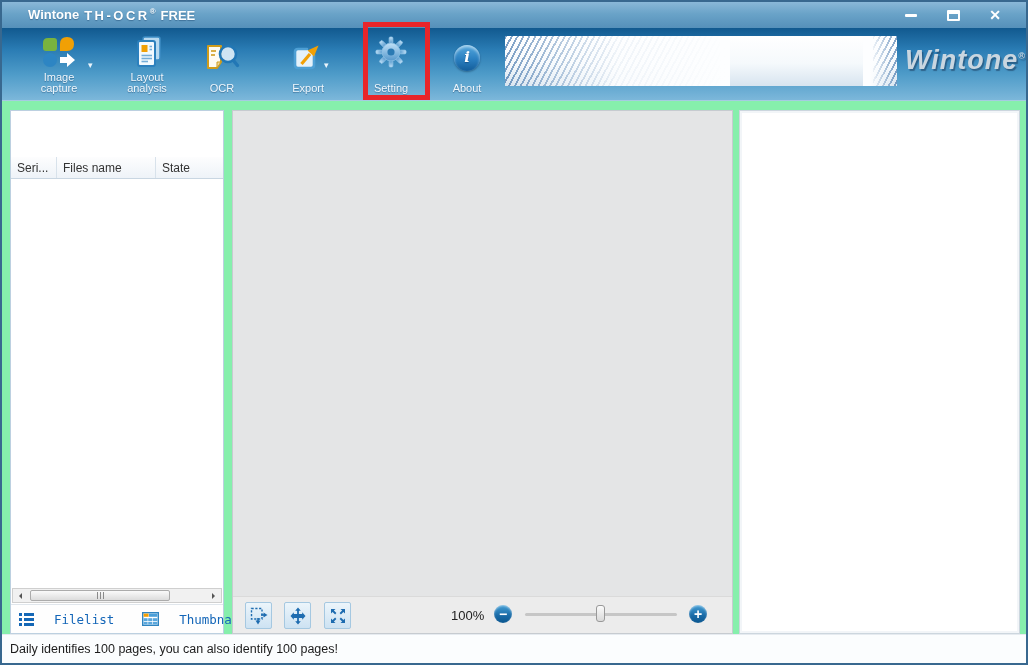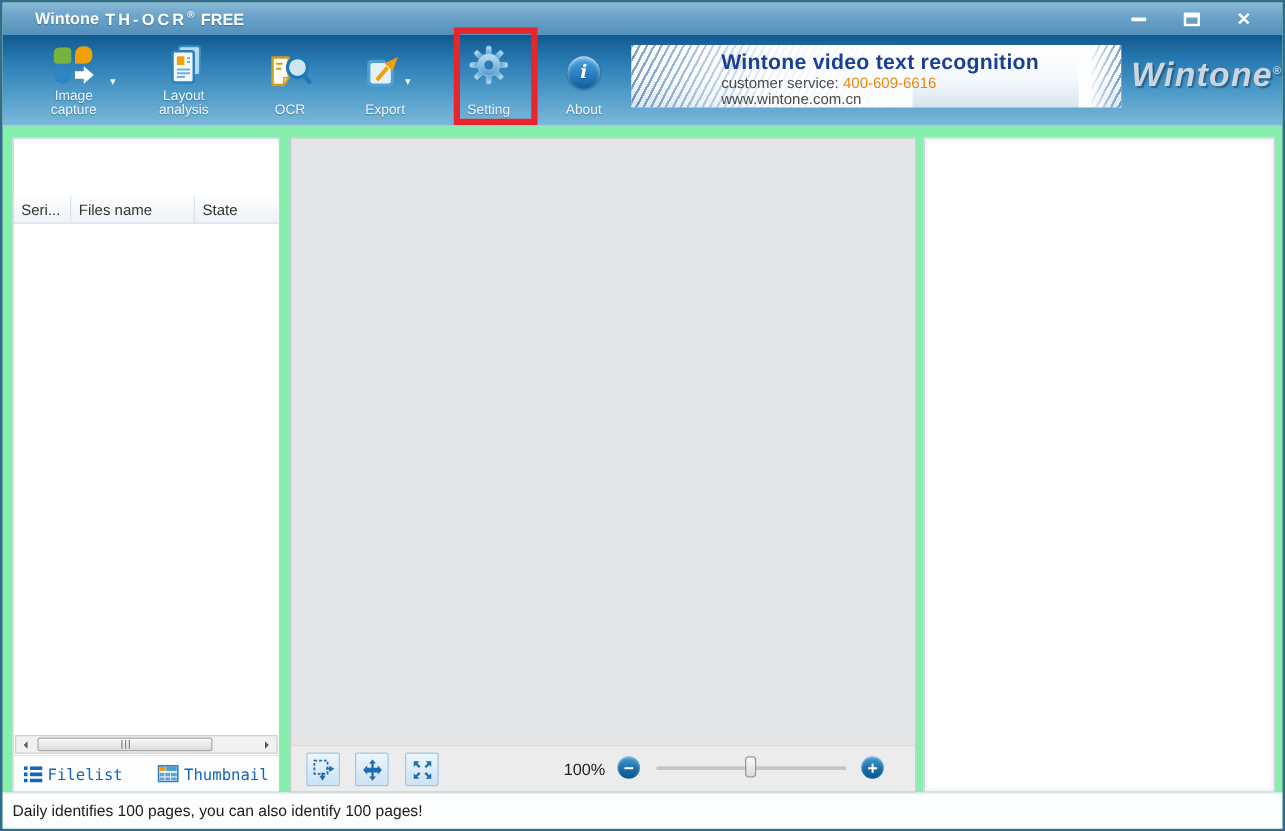--- a/index.html
+++ b/index.html
@@ -23,21 +23,21 @@
   
   .toolbar { position:relative; height:73px;
              background:linear-gradient(180deg,#11598f 0%,#2a7cb4 30%,#4f9cc9 65%,#7cb7da 100%);
              border-bottom:1px solid #a6cbe2; }
   .tbtn { position:absolute; top:4px; height:64px; display:flex; flex-direction:column; align-items:center;
           justify-content:flex-end; color:#eef6fc; font-size:11px; line-height:11px; text-align:center;
           cursor:pointer; padding-bottom:2px; text-shadow:0 1px 1px rgba(0,40,80,.4); }
   .tbtn .icon { flex:1; display:flex; align-items:center; justify-content:center; }
   .btn-capture { left:26px; width:62px; }
   .btn-layout  { left:114px; width:62px; }
-  .btn-ocr     { left:204px; width:52px; }
+  .btn-ocr     { left:194px; width:52px; }
   .btn-export  { left:264px; width:58px;align-items:flex-end; }
   .btn-setting { left:362px; width:54px;gap:12px; }
   .btn-about   { left:440px; width:50px; }
   .drop { position:absolute; color:#eaf4fb; font-size:9px; cursor:pointer; }
   .drop-capture { left:86px; top:32px; }
   .drop-export  { left:322px; top:32px; }
   .about-circle { width:26px; height:26px; border-radius:50%;
                   background:linear-gradient(180deg,#54a8de 0%,#2a7fc0 55%,#135d9a 100%);
                   box-shadow:inset 0 2px 3px rgba(255,255,255,.55), 0 1px 2px rgba(0,30,60,.4);
                   display:flex; align-items:center; justify-content:center;
@@ -81,21 +81,21 @@
   .sarrow { width:14px; height:100%; display:flex; align-items:center; justify-content:center; cursor:pointer; }
   .sarrow.right { position:absolute; right:0; }
   .tri-l { width:0; height:0; border:3.5px solid transparent; border-right-color:#555; margin-right:2px; }
   .tri-r { width:0; height:0; border:3.5px solid transparent; border-left-color:#555; margin-left:2px; }
   .sthumb { position:absolute; left:17px; top:1px; bottom:1px; width:140px;
             background:linear-gradient(180deg,#fafafa,#dcdcdc); border:1px solid #ababab; border-radius:2px;
             display:flex; align-items:center; justify-content:center; gap:2px; cursor:grab; }
   .grip { width:1px; height:7px; background:#8a8a8a; }
   .tabbar { height:29px; border-top:1px solid #e0e6ec; display:flex; align-items:center; gap:28px;
             padding-left:8px; background:#fefefe; }
-  .tab { display:flex; align-items:center; gap:4px; color:#1466b8;
+  .tab { display:flex; align-items:center; gap:20px; color:#1466b8;
          font-family:"DejaVu Sans Mono",monospace; font-size:12.5px; cursor:pointer;text-align:right; }
 
   .panel-center { position:absolute; left:230px; top:9px; width:501px; height:524px; background:#e4e5e6;
                   border:1px solid #c6cbd0; display:flex; flex-direction:column; }
   .canvas { flex:1; }
   .viewerbar { height:37px; background:#ececec; border-top:1px solid #dadada; position:relative; }
   .vbtn { position:absolute; top:5px; width:27px; height:27px;
           background:linear-gradient(180deg,#ecf5fb,#cde2f2); border:1px solid #a5c8e1; border-radius:2px;
           display:flex; align-items:center; justify-content:center; cursor:pointer; }
   .vbtn1 { left:12px; } .vbtn2 { left:51px; } .vbtn3 { left:91px; }
@@ -236,28 +236,20 @@
       <span>About</span>
     </div>
 
     <div class="highlight-box"></div>
 
     <div class="banner">
       <div class="stripes-l"></div>
       <div class="stripes-fade"></div>
       <div class="stripes-r"></div>
       <div class="stripes-fade-r"></div>
-      <div class="banner-text">
-        <div class="banner-title">Wintone video text recognition</div>
-        <div class="banner-line">
-          <span>customer service:</span>
-          <span class="banner-phone">400-609-6616</span>
-        </div>
-        <div class="banner-line">www.wintone.com.cn</div>
-      </div>
     </div>
 
     <div class="logo">
       <span>Wintone</span><span class="reg2">®</span>
     </div>
   </div>
 
   <div class="main">
 
     <div class="panel-left">

